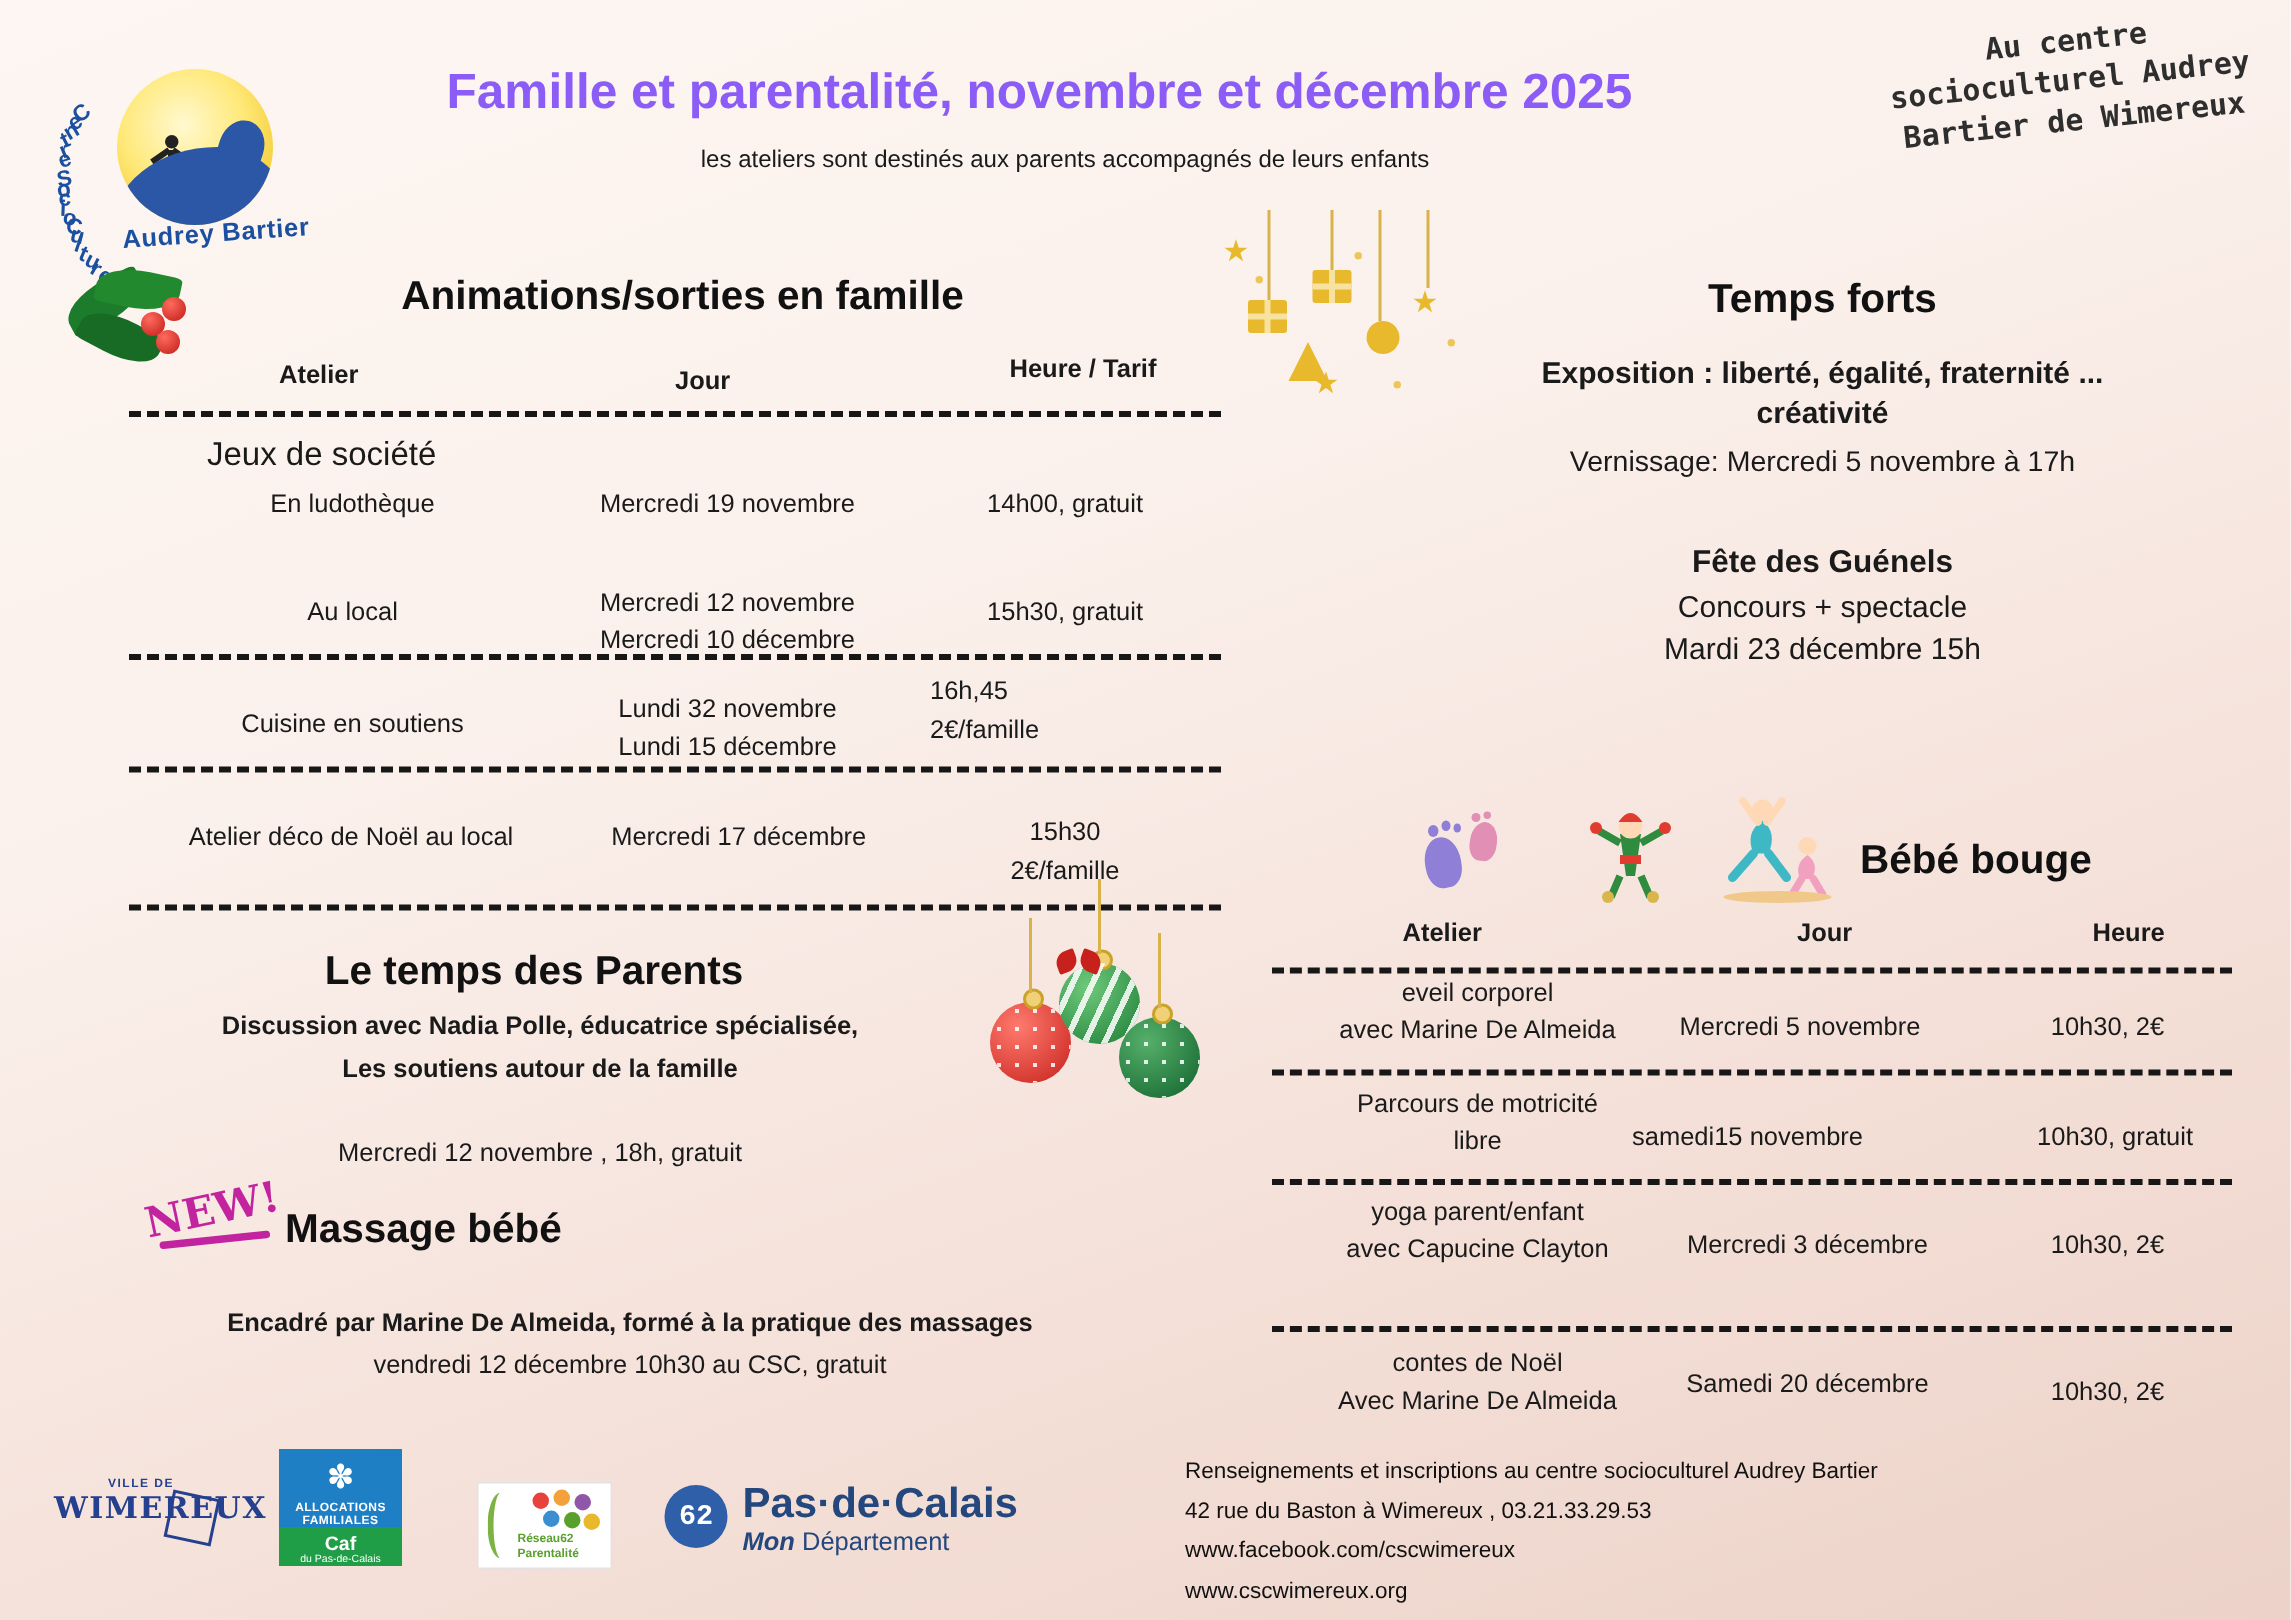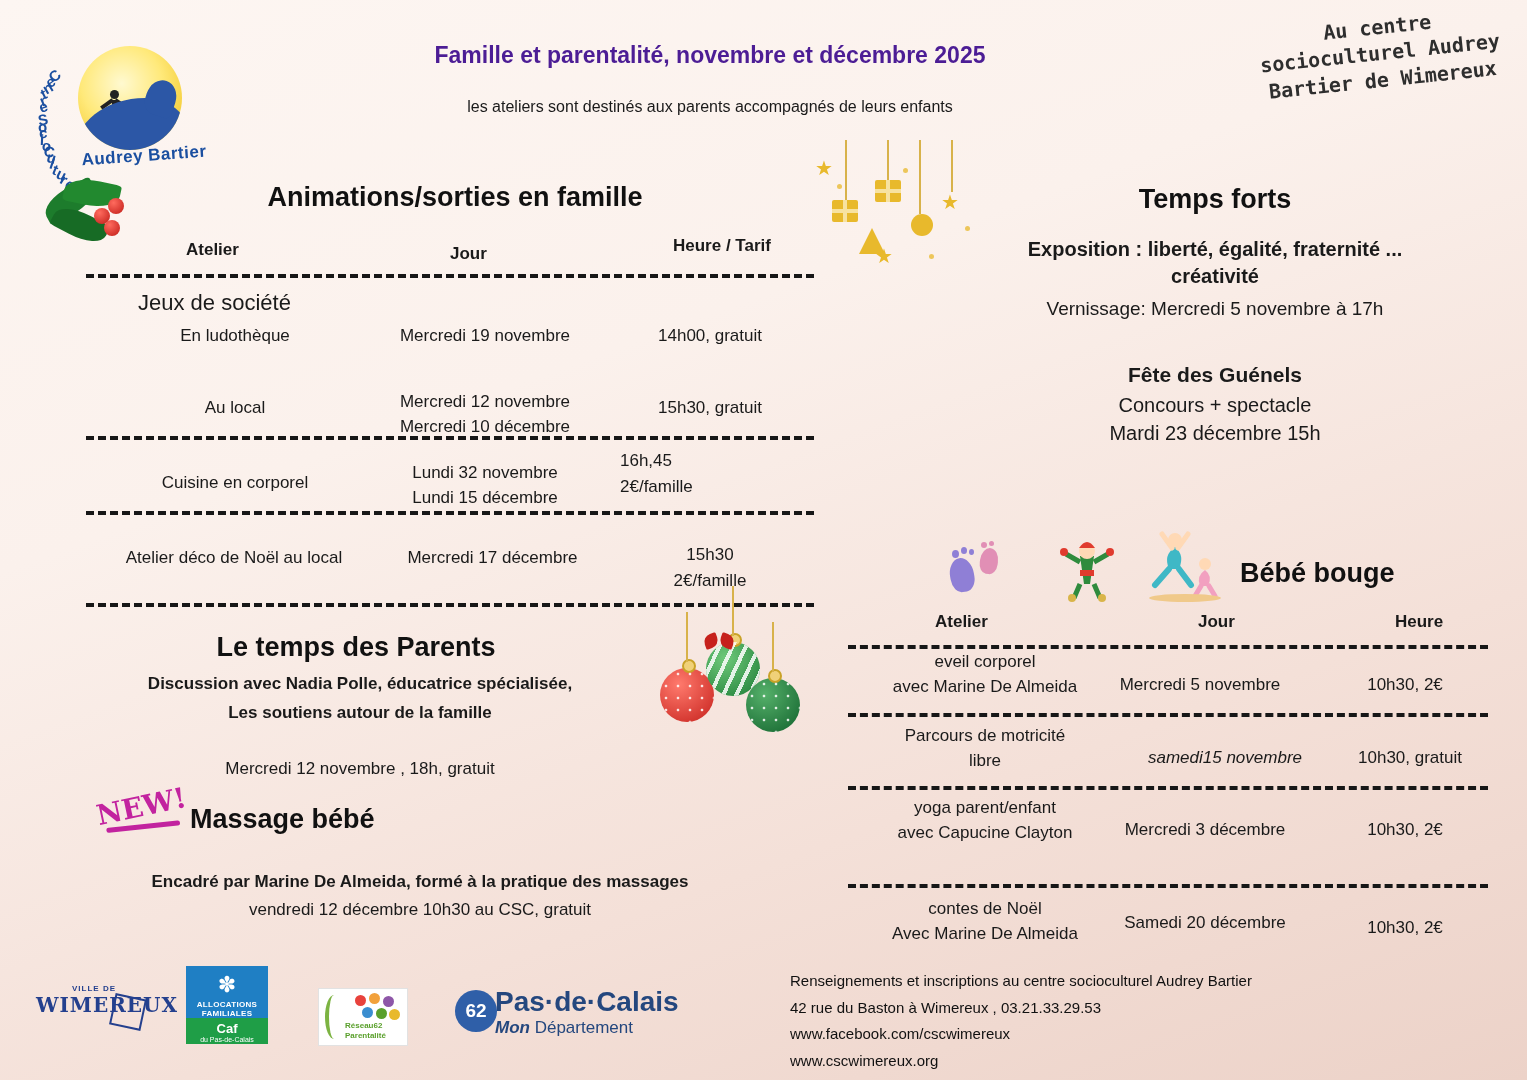--- a/index.html
+++ b/index.html
@@ -80,26 +80,26 @@
     font-size: 17px;
     font-weight: bold;
     color: #1b4fa0;
     transform: rotate(-4deg);
     letter-spacing: .5px;
   }
 
   
   .main-title {
     position: absolute;
-    left: 245px; top: 42px;
+    left: 228px; top: 42px;
     width: 930px;
     text-align: center;
-    font-size: 23px;
+    font-size: 33px;
     font-weight: bold;
-    color: #4c1d95;
+    color: #8b5cf6;
   }
   .subtitle {
     position: absolute;
     left: 245px; top: 98px;
     width: 930px;
     text-align: center;
     font-size: 16px;
     color: #1a1a1a;
   }
   .corner-note {
@@ -297,21 +297,21 @@
   .d6 { left: 848px; top: 713px; width: 640px; }
   .d7 { left: 848px; top: 786px; width: 640px; }
   .d8 { left: 848px; top: 884px; width: 640px; }
 
   .bbr { position: absolute; font-size: 17px; text-align: center; }
   .bbr1-a { left: 870px; top: 650px; width: 230px; line-height: 1.45; }
   .bbr1-b { left: 1100px; top: 675px; width: 200px; }
   .bbr1-c { left: 1330px; top: 675px; width: 150px; }
 
   .bbr2-a { left: 870px; top: 724px; width: 230px; line-height: 1.45; }
-  .bbr2-b { left: 1120px; top: 748px; width: 210px; font-style: italic; }
+  .bbr2-b { left: 1060px; top: 748px; width: 210px; }
   .bbr2-c { left: 1330px; top: 748px; width: 160px; }
 
   .bbr3-a { left: 870px; top: 796px; width: 230px; line-height: 1.45; }
   .bbr3-b { left: 1100px; top: 820px; width: 210px; }
   .bbr3-c { left: 1330px; top: 820px; width: 150px; }
 
   .bbr4-a { left: 870px; top: 897px; width: 230px; line-height: 1.45; }
   .bbr4-b { left: 1100px; top: 913px; width: 210px; }
   .bbr4-c { left: 1330px; top: 918px; width: 150px; }
 
@@ -391,23 +391,23 @@
   .logo-r62 .green { position: absolute; left: 2px; top: 6px; width: 22px; height: 44px; }
   .logo-r62 .green:before {
     content:""; position:absolute; left:4px; top:0; width:14px; height:44px;
     border-left: 4px solid #7cb342; border-radius: 60% 0 0 60%;
   }
 
   .logo-pdc {
     position: absolute; left: 443px; top: 982px; width: 260px; height: 60px;
   }
   .logo-pdc .badge {
-    position: absolute; left: 12px; top: 8px; width: 42px; height: 42px; border-radius: 50%;
+    position: absolute; left: 0; top: 8px; width: 42px; height: 42px; border-radius: 50%;
     background: #2f5fa8; color: #fff; font-size: 19px; font-weight: bold;
-    display: flex; align-items: center; justify-content: center;
+    display: flex; align-items: center; justify-content: center; font-family: Liberation Mono, monospace;
   }
   .logo-pdc .n1 { position: absolute; left: 52px; top: 4px; font-size: 28px; font-weight: bold; color: #24477e; }
   .logo-pdc .n2 { position: absolute; left: 52px; top: 36px; font-size: 17px; color: #24477e; }
   .logo-pdc .n2 em { font-style: italic; font-weight: bold; }
 </style>
 </head>
 <body>
 
 <div class="page">
 
@@ -496,21 +496,21 @@
 
   <div class="row rr1-a">En ludothèque</div>
   <div class="row rr1-b">Mercredi 19 novembre</div>
   <div class="row rr1-c">14h00, gratuit</div>
 
   <div class="row rr2-a">Au local</div>
   <div class="row rr2-b" style="white-space:pre-line">Mercredi 12 novembre
 Mercredi 10 décembre</div>
   <div class="row rr2-c">15h30, gratuit</div>
 
-  <div class="row rr3-a">Cuisine en corporel</div>
+  <div class="row rr3-a">Cuisine en soutiens</div>
   <div class="row rr3-b" style="white-space:pre-line">Lundi 32 novembre
 Lundi 15 décembre</div>
   <div class="row rr3-c" style="white-space:pre-line">16h,45
 2€/famille</div>
 
   <div class="row rr4-a">Atelier déco de Noël au local</div>
   <div class="row rr4-b">Mercredi 17 décembre</div>
   <div class="row rr4-c" style="white-space:pre-line">15h30
 2€/famille</div>
 

